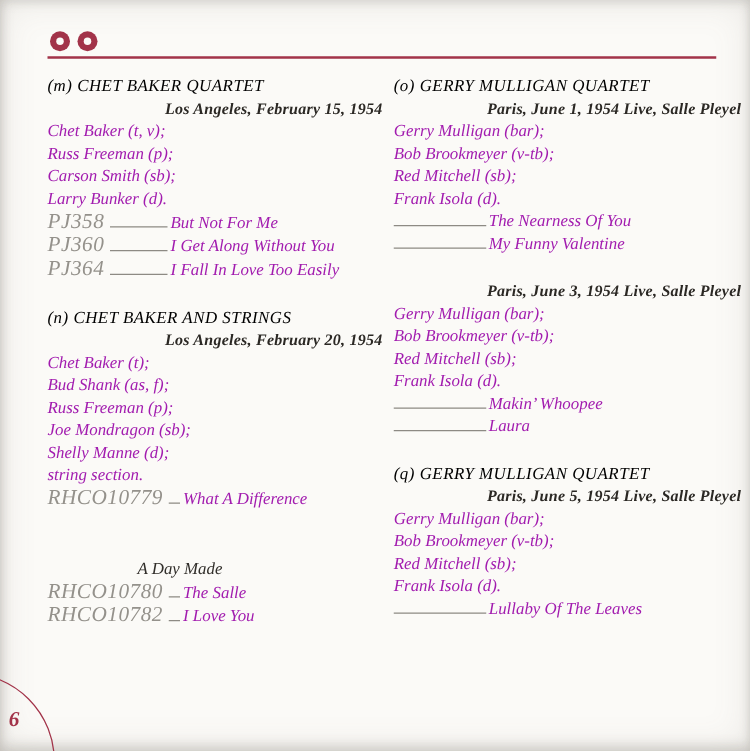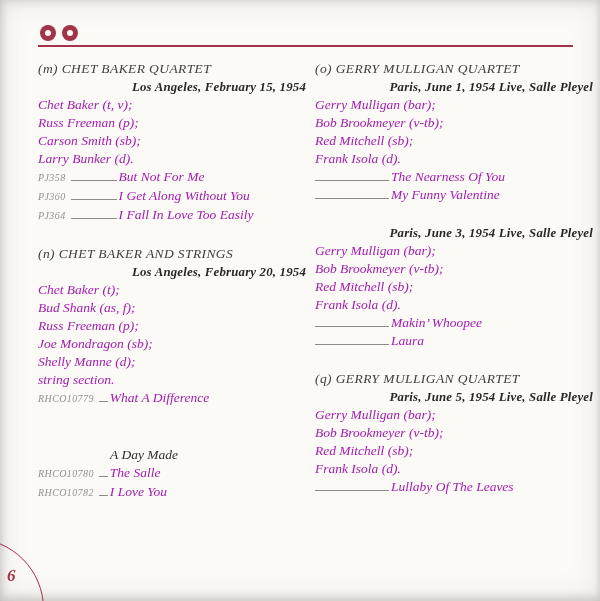--- a/index.html
+++ b/index.html
@@ -41,30 +41,30 @@
   
   .col {
     position: absolute; top: 60px;
     font-size: 13.5px; line-height: 18px; font-style: italic;
   }
   .col-left  { left: 38px;  width: 268px; }
   .col-right { left: 315px; width: 278px; }
   .session { margin-bottom: 20px; }
   .heading {
     margin: 0; font-size: 13.5px; font-weight: normal; font-style: italic;
-    letter-spacing: 0.4px; line-height: 18px; color: #404040;
+    letter-spacing: 0.4px; line-height: 18px; color: #000000;
   }
   .date {
     font-weight: bold; font-style: italic; font-size: 12.8px;
     letter-spacing: 0.2px; color: #2b2824; text-align: right;
   }
   .pline { color: #a21caf; }
   .track { white-space: nowrap; }
   .cat {
-    color: #94918b; font-size: 10px; letter-spacing: 0.4px;
+    color: #94918b; font-size: 17px; letter-spacing: 0.4px;
     margin-right: 5px;
   }
   .rule {
     display: inline-block; height: 3px;
     border-bottom: 1.2px solid #8d8a84;
     margin-right: 2px;
   }
   .rule-m { width: 46px; }
   .rule-n { width: 9px;  }
   .rule-r { width: 74px; }

